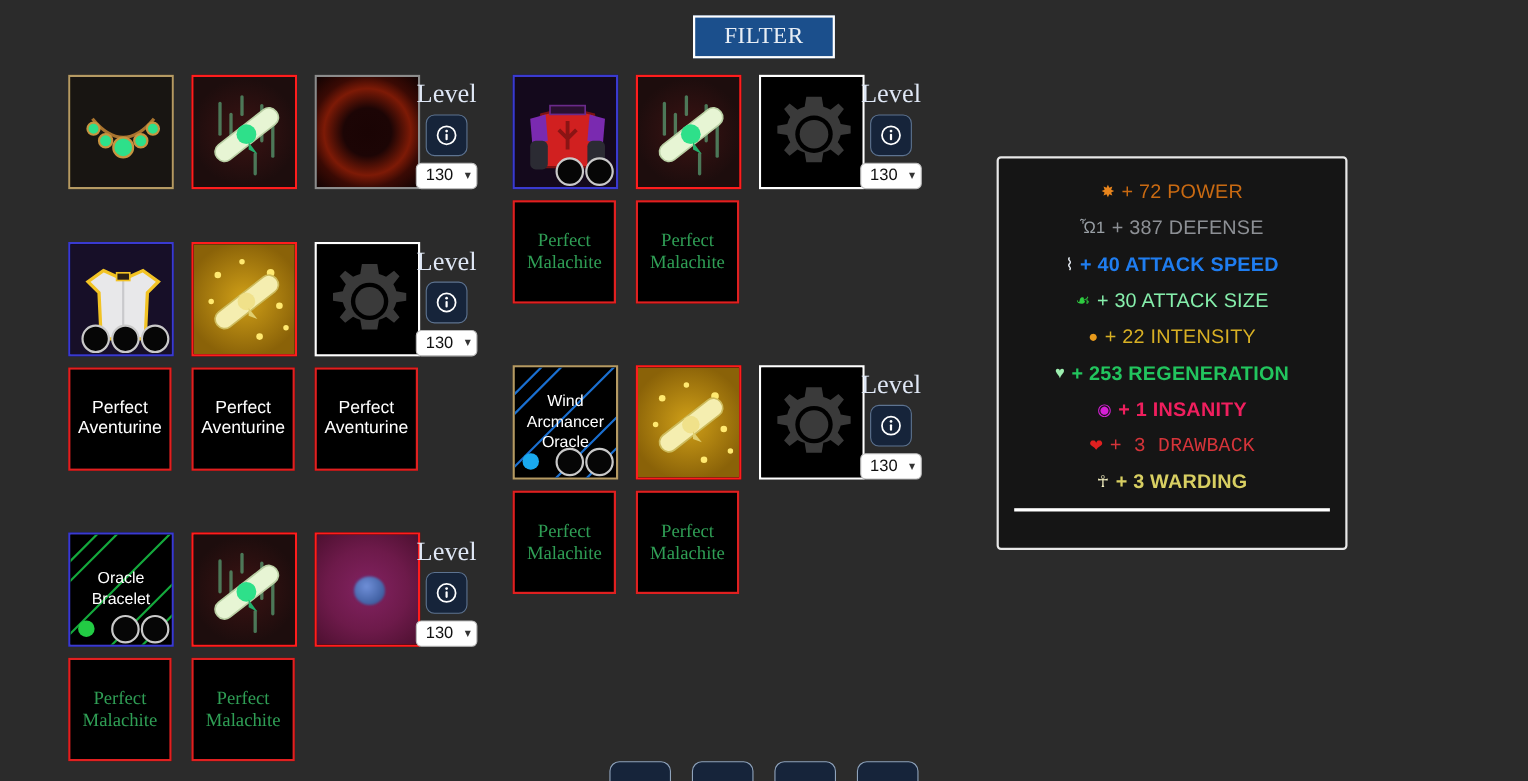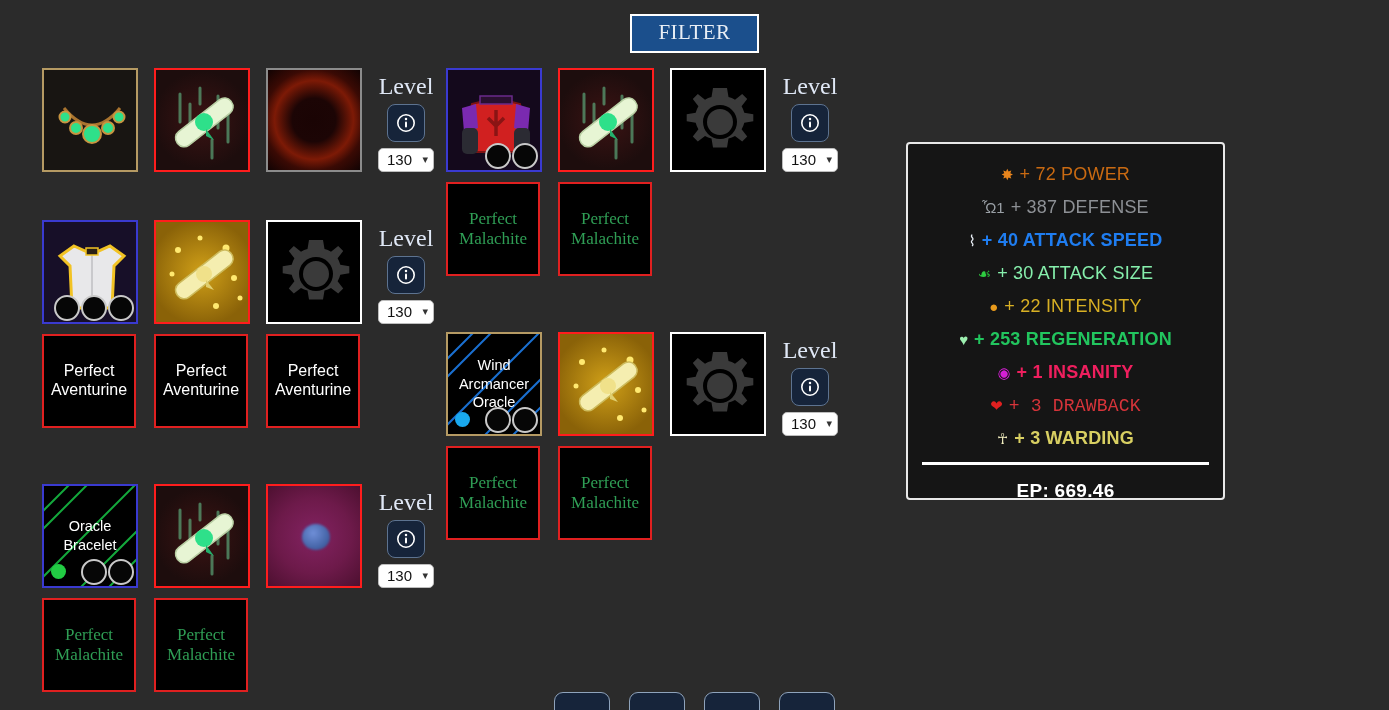--- a/index.html
+++ b/index.html
@@ -19,21 +19,21 @@
     border: 2px solid #ffffff;
     font-family: "Liberation Serif", serif;
     font-size: 21px; letter-spacing: .5px;
     padding: 5px 26px 7px; cursor: pointer;
     line-height: 1.1;
   }
 
   
   .slot {
     position: absolute; width: 96px; height: 104px;
-    background: #000; overflow: hidden;
+    background: #000; overflow: hidden; margin-left: 20px;
   }
   .slot.gem { width: 94px; height: 94px; border: 2px solid #e02020; }
   .gem-label {
     width: 100%; height: 100%;
     display: flex; flex-direction: column;
     align-items: center; justify-content: center;
     line-height: 1.18; text-align: center;
   }
   .gem-label.aventurine { font-family: "Liberation Sans", sans-serif;
       font-size: 16px; color: #ffffff; }
@@ -450,21 +450,20 @@
         <div class="stat">
           <span class="ico" style="color: rgb(224, 32, 32);">❤</span>
           <span class="txt" style="color: rgb(214, 52, 58); font-family: Liberation Mono, monospace;">+ 3 DRAWBACK</span>
         </div>
         <div class="stat b">
           <span class="ico" style="color: rgb(243, 239, 192);">☥</span>
           <span class="txt" style="color: rgb(216, 207, 98);">+ 3 WARDING</span>
         </div>
       </div>
     <div class="divider"></div>
-    <div class="ep">EP: 669.46</div>
   </div>
 
   <div class="botnav" id="botnav">
       <div class="nbtn"></div>
       <div class="nbtn"></div>
       <div class="nbtn"></div>
       <div class="nbtn"></div>
     </div>
 
 </div>

